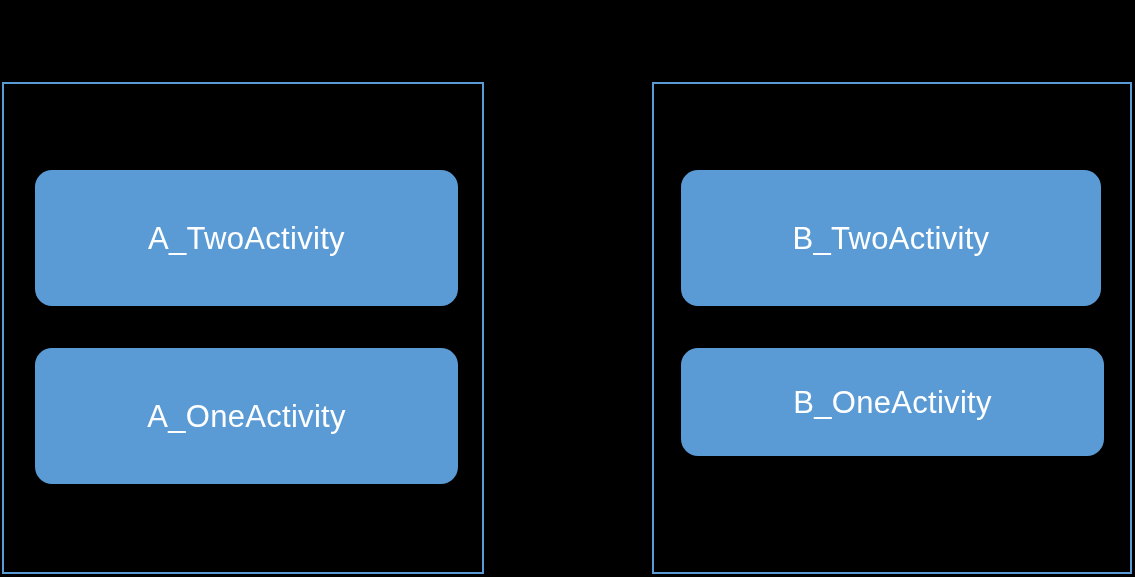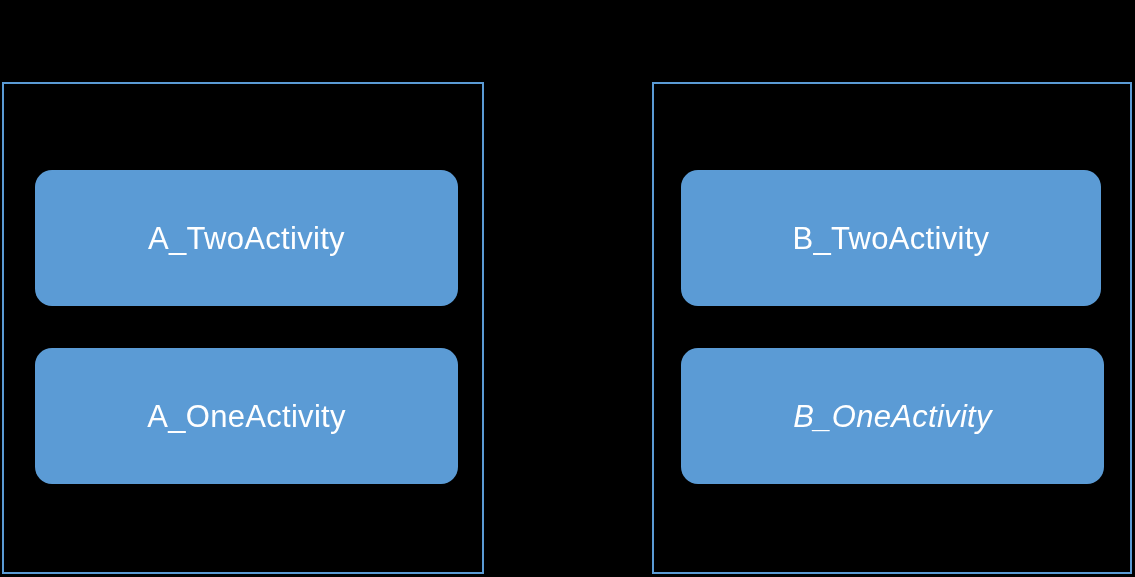--- a/index.html
+++ b/index.html
@@ -99,22 +99,21 @@
   .box-b-top {
     left: 681px;
     top: 170px;
     width: 420px;
     height: 136px;
   }
   .box-b-bottom {
     left: 681px;
     top: 348px;
     width: 423px;
-    height: 136px;
-    font-style: italic;
+    height: 108px;
   }
 </style>
 </head>
 <body>
 
 <div class="canvas">
 
   <div class="panel panel-left">
     <div class="panel-title"></div>
   </div>

